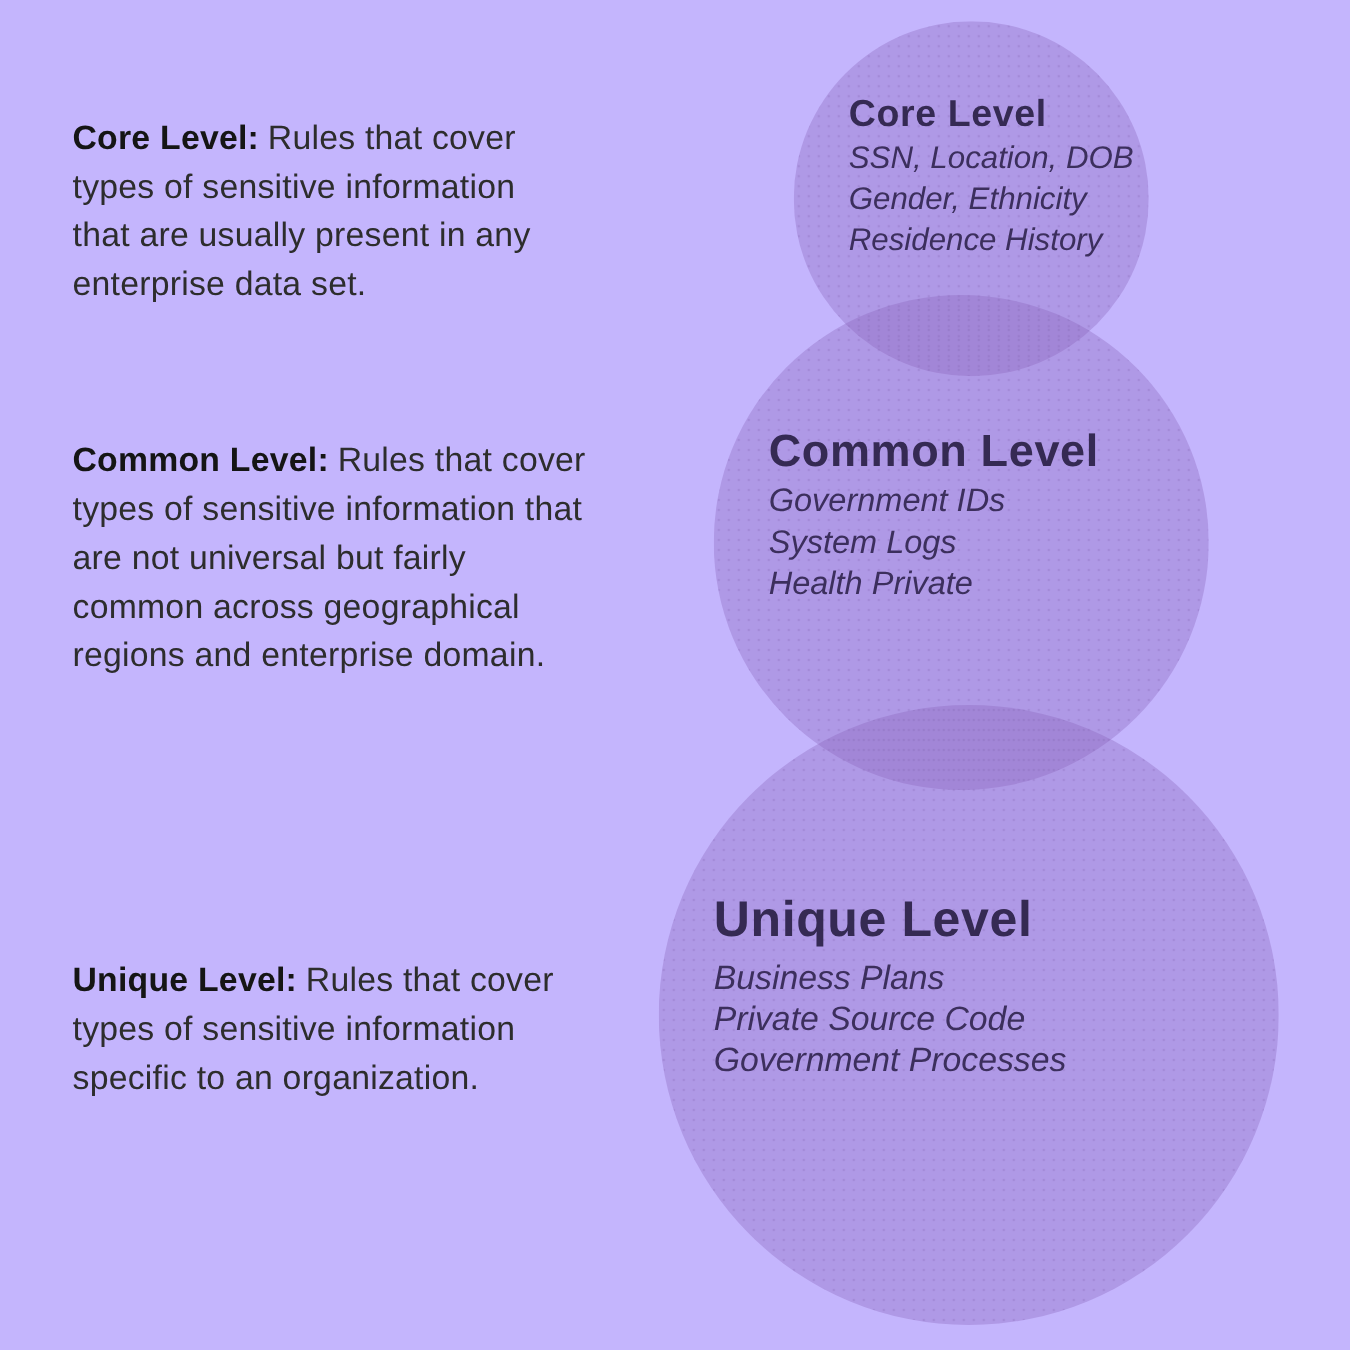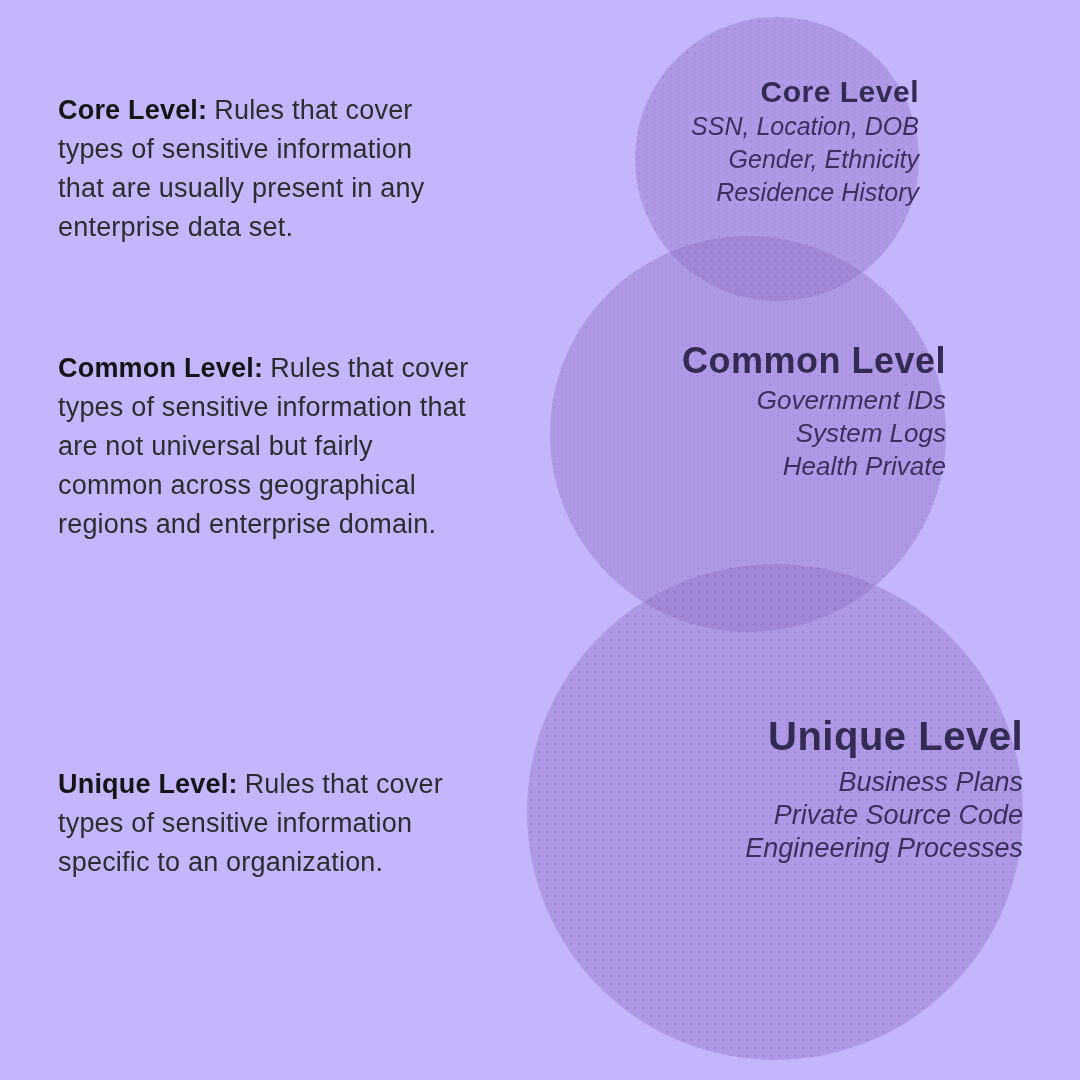--- a/index.html
+++ b/index.html
@@ -36,28 +36,28 @@
 
   
   .circle {
     position: absolute;
     border-radius: 50%;
     background-color: rgba(138, 101, 186, 0.35);
     background-image: radial-gradient(circle, rgba(116, 84, 158, 0.20) 1px, rgba(0,0,0,0) 1.3px);
     background-size: 8px 8px;
   }
   .circle-core   { left: 635px; top: 17px;  width: 284px; height: 284px; }
-  .circle-common { left: 550px; top: 236px; width: 396px; height: 396px; }
+  .circle-common { left: 571px; top: 236px; width: 396px; height: 396px; }
   .circle-unique { left: 527px; top: 564px; width: 496px; height: 496px; }
 
   .circle-text {
     position: absolute;
     left: 0;
     right: 0;
-    text-align: right;
+    text-align: left;
     color: #372b56;
     margin-left: 44px;
   }
   .circle-core .circle-text   { top: 56px; }
   .circle-common .circle-text { top: 102px; }
   .circle-unique .circle-text { top: 146px; }
 
   .circle-title {
     font-weight: 700;
     color: #352a53;
@@ -102,17 +102,17 @@
       <div class="circle-item">System Logs</div>
       <div class="circle-item">Health Private</div>
     </div>
   </div>
 
   <div class="circle circle-unique">
     <div class="circle-text">
       <div class="circle-title">Unique Level</div>
       <div class="circle-item">Business Plans</div>
       <div class="circle-item">Private Source Code</div>
-      <div class="circle-item">Engineering Processes</div>
+      <div class="circle-item">Government Processes</div>
     </div>
   </div>
 
 </div>
 
 </body></html>

